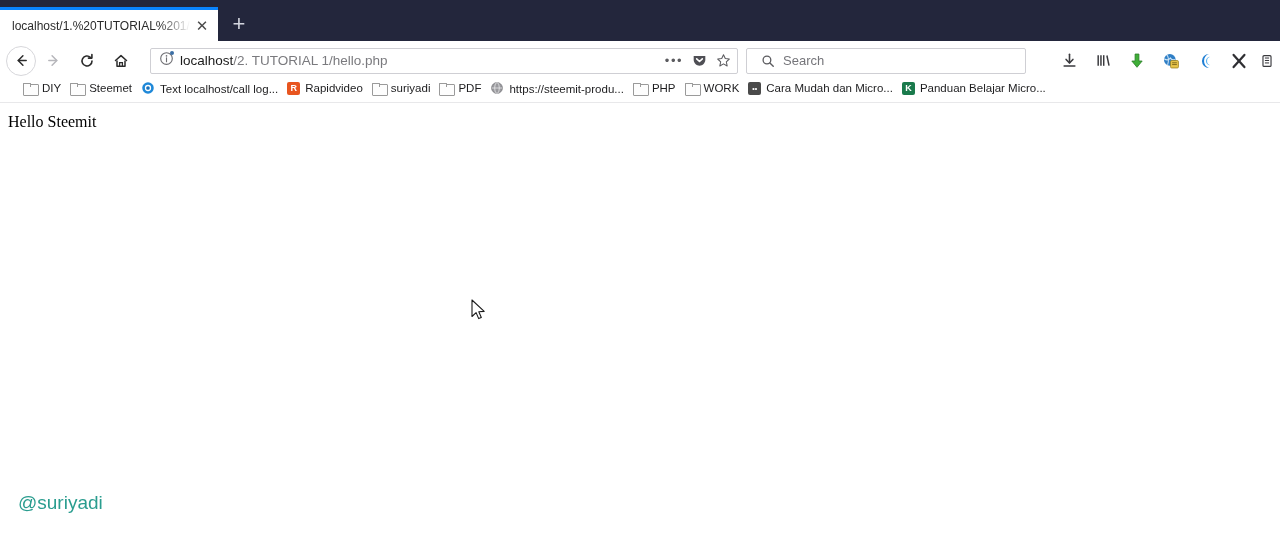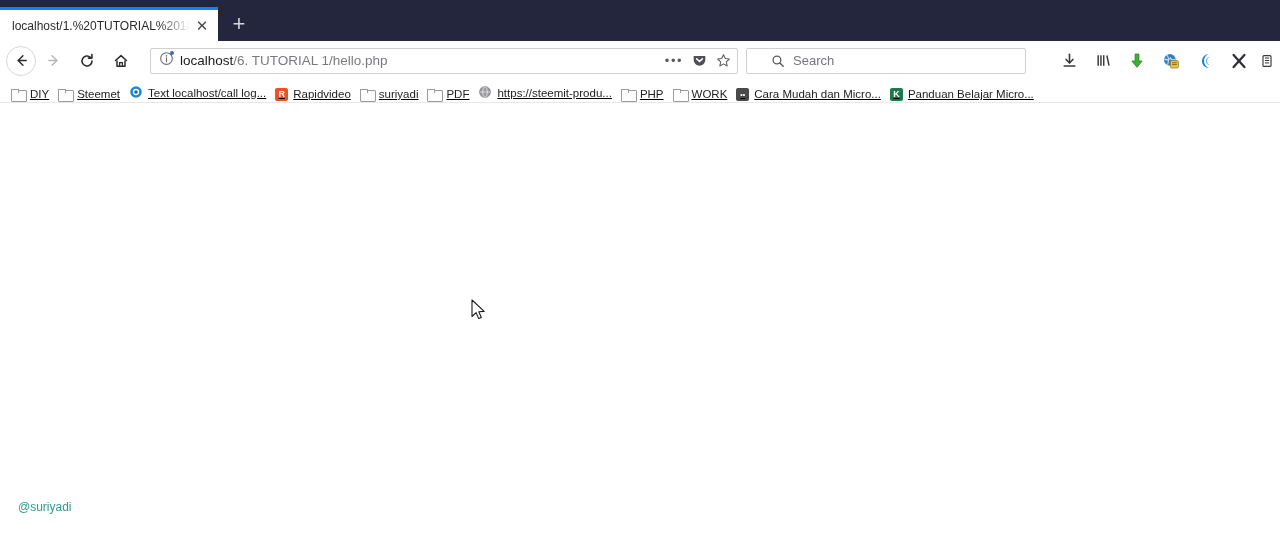--- a/index.html
+++ b/index.html
@@ -95,21 +95,21 @@
   .url-icons { display:flex; align-items:center; gap:9px; padding-left:6px; }
   .dots { letter-spacing:1.5px; color:#5b5b5f; font-size:13px; line-height:8px; }
 
   .searchbar {
     width:280px;
     height:26px;
     border:1px solid #cfcfd4;
     border-radius:2px;
     display:flex;
     align-items:center;
-    padding:0 24px;
+    padding:0 14px;
     gap:8px;
     flex:0 0 auto;
   }
   .search-ph { font-size:13px; color:#75757a; }
 
   .toolbar-icons {
     display:flex;
     align-items:center;
     margin-left:auto;
     gap:8px;
@@ -120,26 +120,25 @@
     width:26px; height:28px;
     display:flex; align-items:center; justify-content:center;
     flex:0 0 auto;
   }
 
   
   .bookmarks {
     height:23px;
     background:#ffffff;
     display:flex;
-    align-items:flex-end;
-    padding:0 8px;
+    align-items:flex-start;
+    padding:0 20px;
     gap:0px;
     overflow:hidden;
     border-bottom:1px solid #e8e8ea;
-    text-decoration:underline;
   }
   .bm {
     display:flex;
     align-items:center;
     gap:5px;
     padding:1px 6px 1px 3px;
     font-size:11.5px;
     color:#1d1d1f;
     white-space:nowrap;
     flex:0 0 auto;
@@ -171,21 +170,21 @@
   .page-heading {
     font-family:"Liberation Serif", serif;
     font-size:16px;
     color:#000;
     padding:10px 0 0 8px;
   }
   .watermark {
     position:absolute;
     left:18px;
     bottom:33px;
-    font-size:12px;
+    font-size:19px;
     color:#2a9d8f;
   }
   .cursor { position:absolute; left:471px; top:196px; }
 </style>
 </head>
 <body>
 
 <div class="titlebar">
   <div class="tab">
     <span class="tab-title">localhost/1.%20TUTORIAL%201/he</span>
@@ -227,21 +226,21 @@
 
   <div class="urlbar">
     <span style="position:relative;display:inline-block;">
       <svg width="15" height="15" viewBox="0 0 16 16">
         <circle cx="8" cy="8" r="6.2" fill="none" stroke="#6e6e73" stroke-width="1.2"></circle>
         <circle cx="8" cy="5.2" r="0.85" fill="#6e6e73"></circle>
         <line x1="8" y1="7.2" x2="8" y2="11.4" stroke="#6e6e73" stroke-width="1.2" stroke-linecap="round"></line>
       </svg>
       <span style="position:absolute;right:0px;top:0px;width:4px;height:4px;border-radius:50%;background:#3a6ea5;"></span>
     </span>
-    <span class="url-text"><b>localhost</b><span>/6. TUTORIAL 1/hello.php</span></span>
+    <span class="url-text"><b>localhost</b><span>/2. TUTORIAL 1/hello.php</span></span>
     <span class="url-icons">
       <span class="dots">•••</span>
       <svg width="15" height="15" viewBox="0 0 16 16">
         <path d="M1.8 3.2 h12.4 v4.1 c0 3.6 -2.9 6.3 -6.2 6.3 S1.8 10.9 1.8 7.3 z" fill="#4f4f55"></path>
         <path d="M5 6.3 L8 9.1 L11 6.3" fill="none" stroke="#fff" stroke-width="1.7" stroke-linecap="round" stroke-linejoin="round"></path>
       </svg>
       <svg width="15" height="15" viewBox="0 0 16 16">
         <path d="M8 1.8 L9.9 5.9 L14.2 6.4 L11 9.4 L11.9 13.8 L8 11.6 L4.1 13.8 L5 9.4 L1.8 6.4 L6.1 5.9 Z" fill="none" stroke="#5b5b5f" stroke-width="1.1" stroke-linejoin="round"></path>
       </svg>
     </span>
@@ -383,20 +382,21 @@
 
   <div class="bm">
     <span class="ico-sq" style="background:#1a7a4c;">K</span>
     <span class="bm-label">Panduan Belajar Micro...</span>
   </div>
 
 </div>
 
 <div class="content">
 
+  <div class="page-heading">Hello Steemit</div>
 
   <div class="watermark">@suriyadi</div>
 
   <div class="cursor">
     <svg width="16" height="23" viewBox="0 0 16 23">
       <path d="M1 1 L1 17.5 L5.1 13.6 L7.7 19.6 L10.3 18.5 L7.8 12.7 L13.2 12.4 Z" fill="#ffffff" stroke="#1a1a1a" stroke-width="1.1" stroke-linejoin="round"></path>
     </svg>
   </div>
 
 </div>

